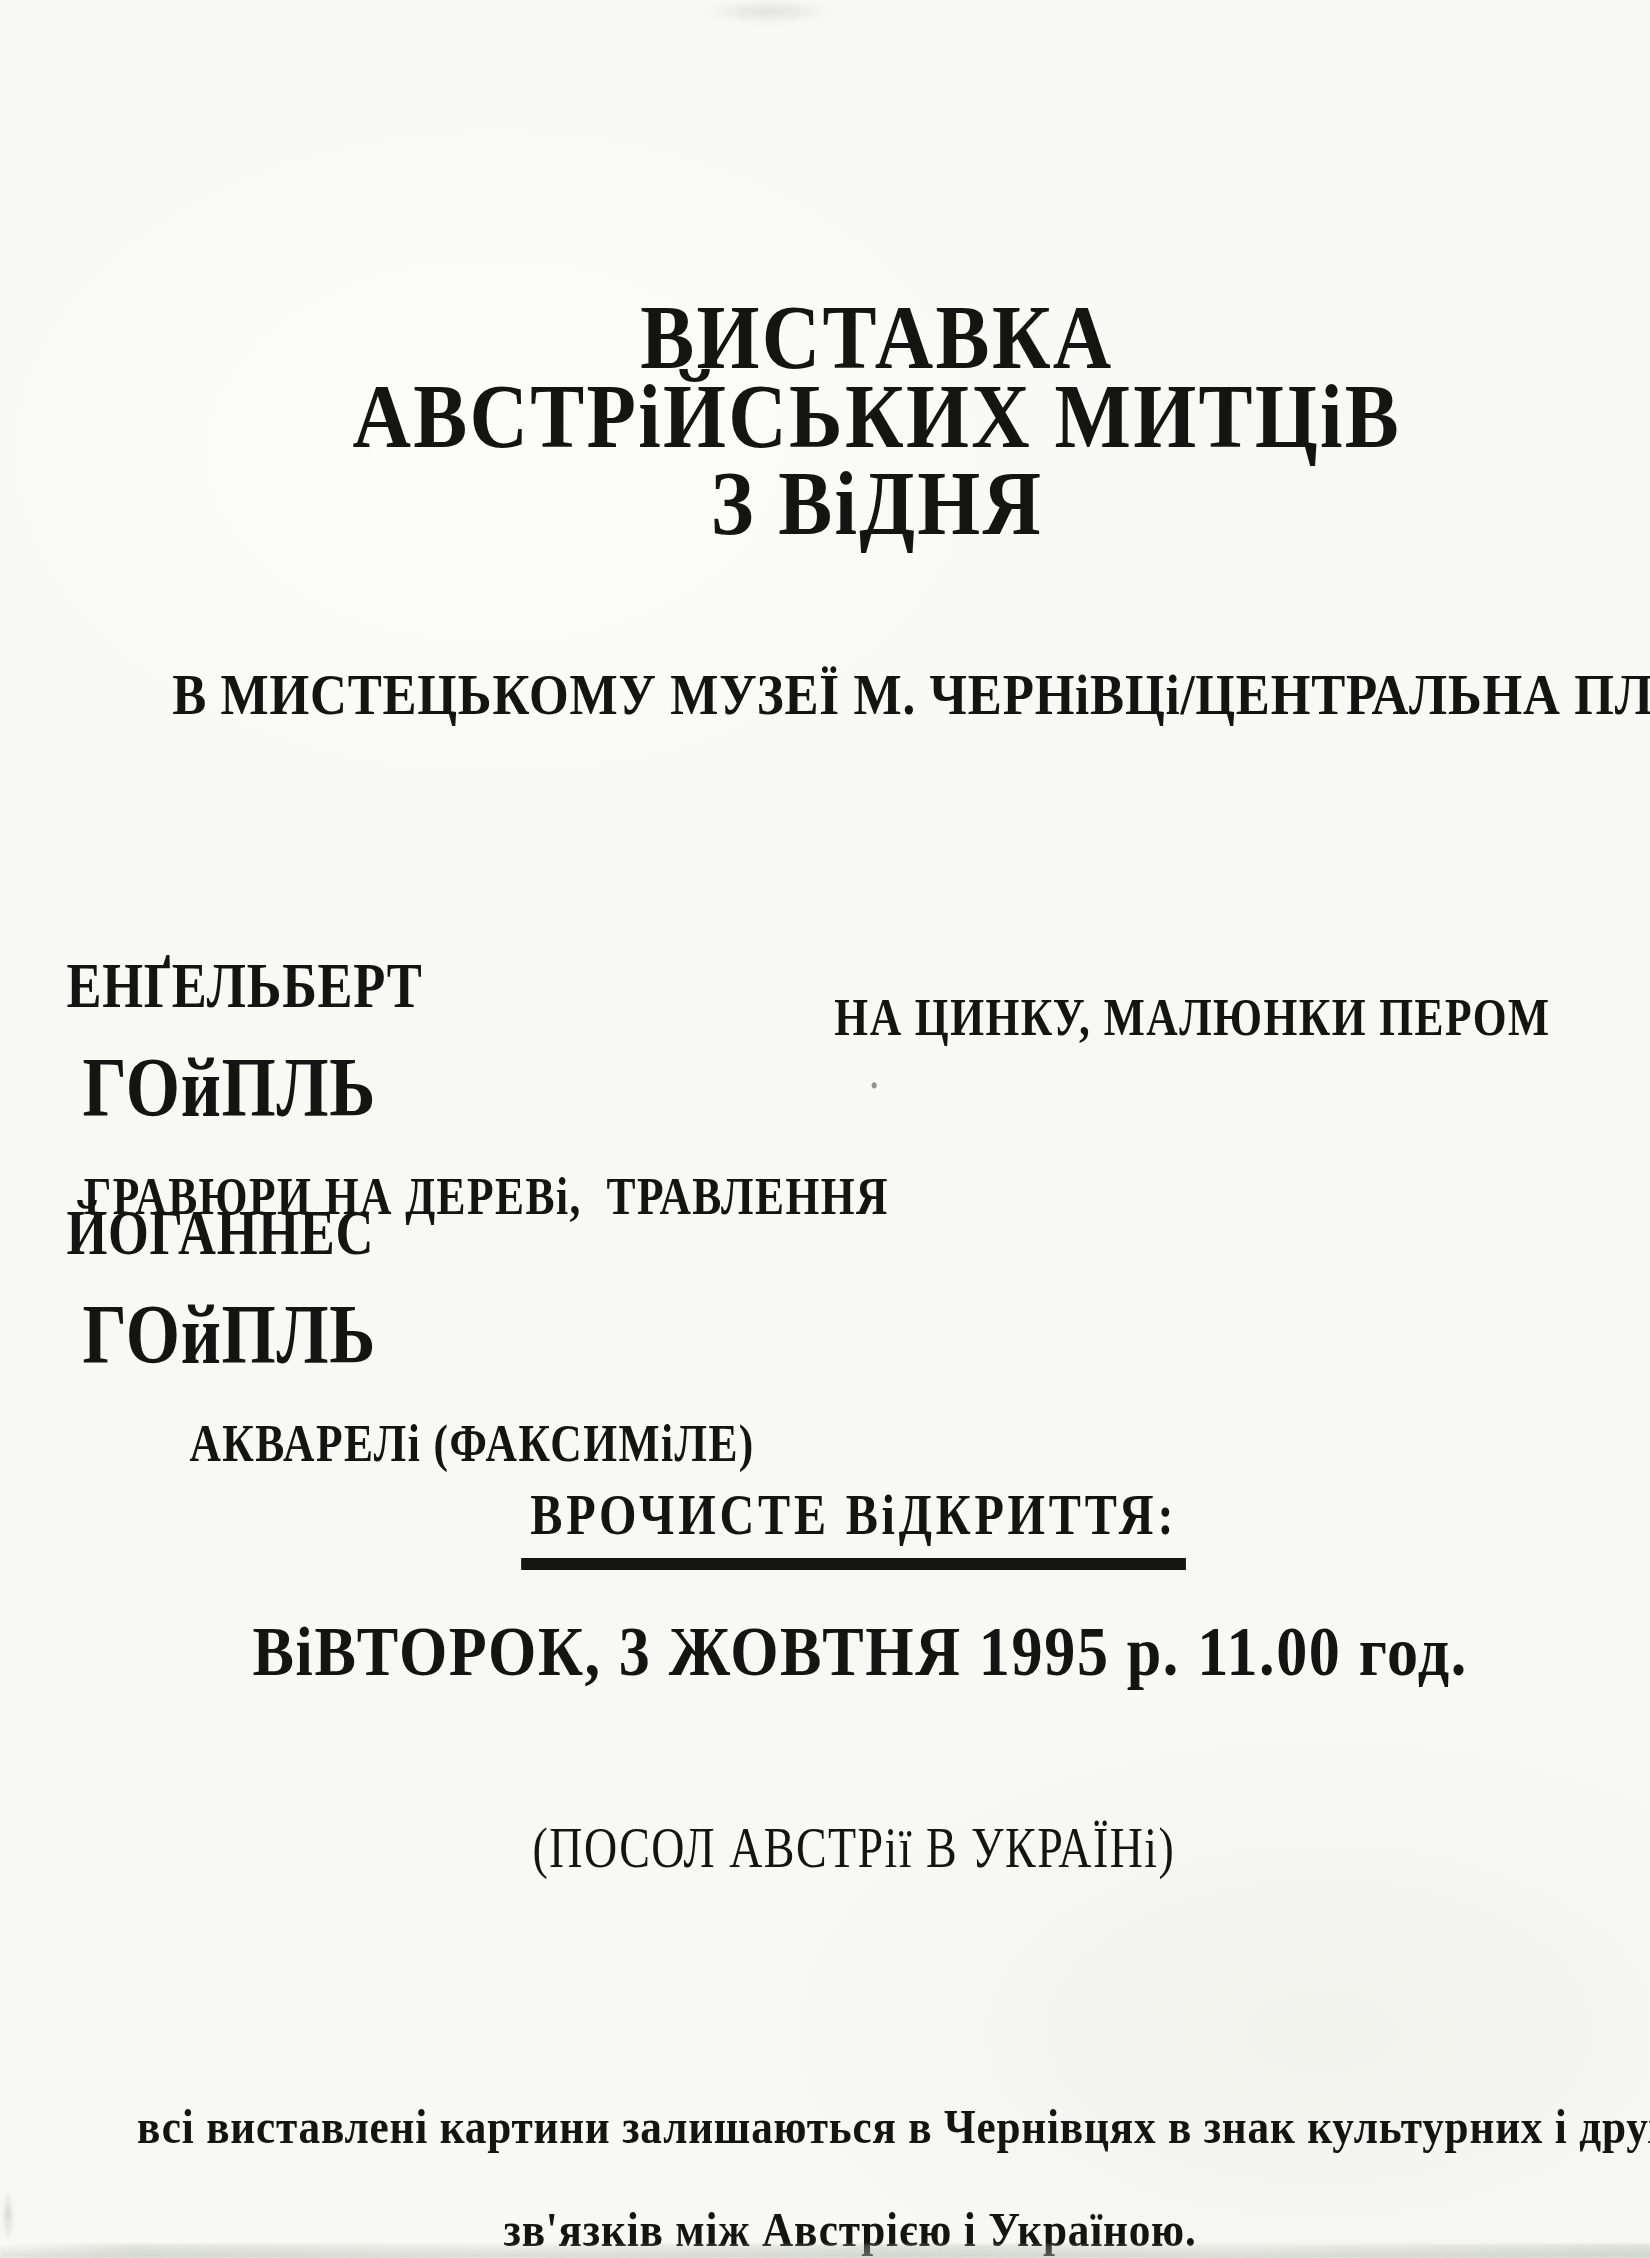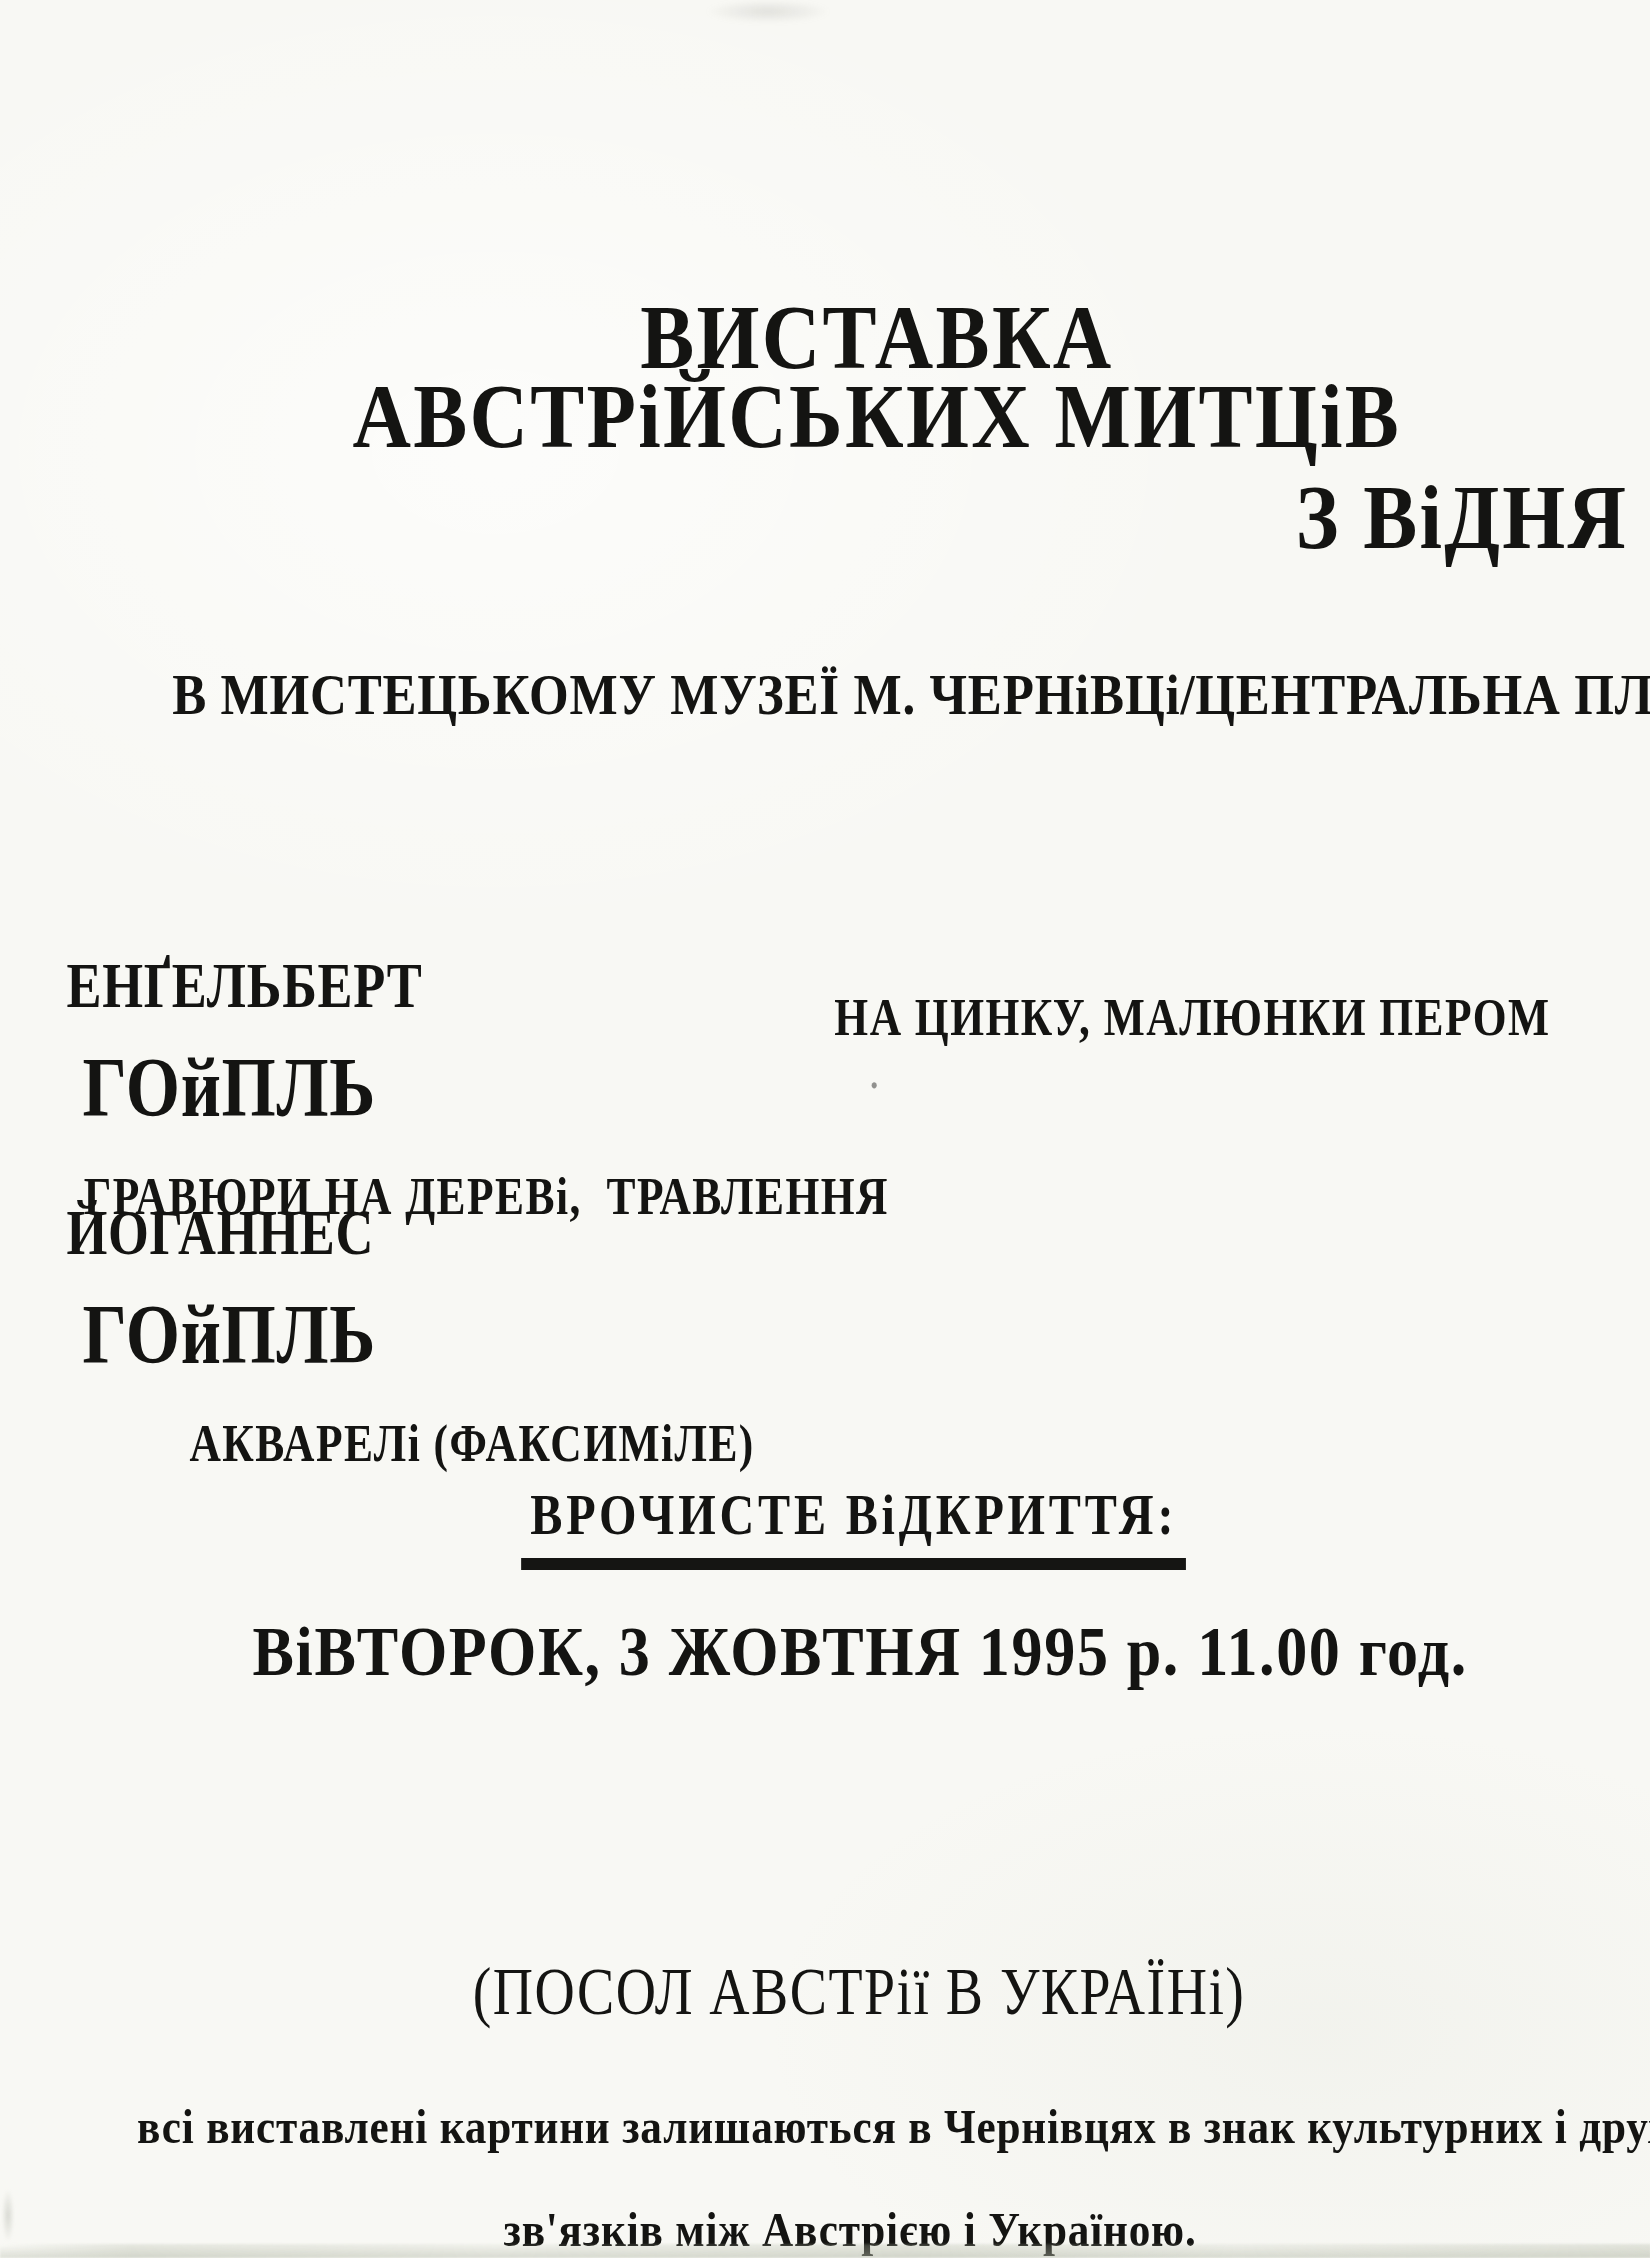--- a/index.html
+++ b/index.html
@@ -26,21 +26,21 @@
   .leftrow {
     position: absolute; left: 55px;
     white-space: pre;
     transform: scaleX(0.82); transform-origin: 0 50%;
   }
 
   
   .title-line { font-size: 92px; line-height: 85px; font-weight: 700; letter-spacing: 2.6px; }
   #title1 { top: 210px; }
   #title2 { top: 289px; }
-  #title3 { top: 390px; text-align: right; }
+  #title3 { top: 376px; }
 
   
   #venue { top: 608px; font-size: 58px; line-height: 58px; font-weight: 700; letter-spacing: 0.9px; }
 
   
   .first-name { font-size: 64px; font-weight: 700; letter-spacing: 0.9px; }
   .last-name  { font-size: 85px; font-weight: 900; letter-spacing: 0.9px; margin-left: 19.4px; }
   .works      { font-size: 53px; font-weight: 600; letter-spacing: 1.8px; }
   #artist1 { top: 858px; line-height: 85px; }
   #artist1 .works { margin-left: 21px; }
@@ -59,21 +59,21 @@
   }
   #datetime { top: 1570px; font-size: 69px; line-height: 55px; }
   #datetime .cx { font-weight: 700; letter-spacing: 1.8px; transform: scaleX(0.90); }
 
   #byline { top: 1713px; font-size: 72px; line-height: 72px; }
   #byline .cx { transform: scaleX(0.90); }
   .by-prefix { font-size: 55px; font-weight: 700; letter-spacing: 1.8px; }
   .by-title  { font-size: 48px; font-weight: 700; letter-spacing: 0.9px; }
   .by-name   { font-size: 72px; font-weight: 900; letter-spacing: 1.8px; }
 
-  #role { top: 1895px; font-size: 68px; line-height: 64px; }
+  #role { top: 1752px; font-size: 56px; line-height: 64px; }
   #role .cx { font-weight: 400; letter-spacing: 1.8px; transform: scaleX(0.82); }
 
   
   .footer-line { font-size: 48px; line-height: 51px; font-weight: 700; }
   .footer-line .cx { transform: scaleX(0.90); letter-spacing: 0.9px; }
   #footer1 { top: 2050px; }
   #footer2 { top: 2153px; }
 
   
   .paper-edge {

